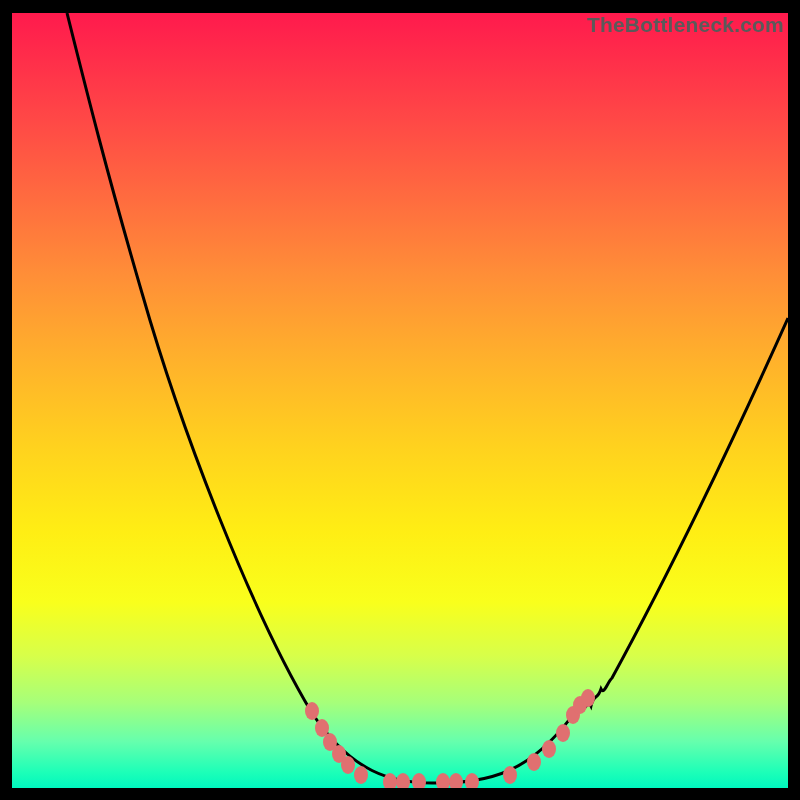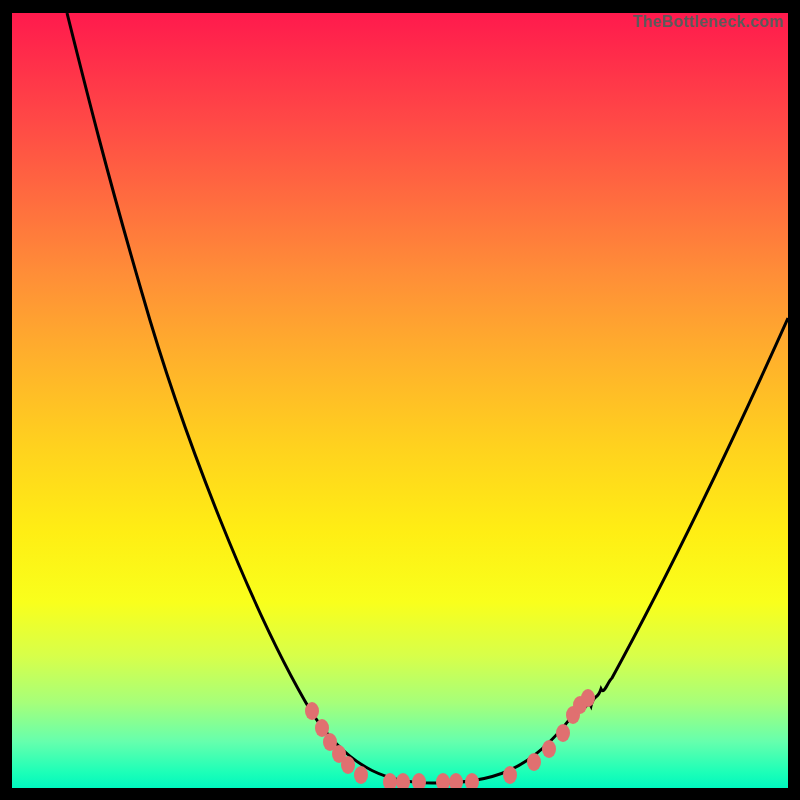--- a/index.html
+++ b/index.html
@@ -31,21 +31,21 @@
       #66ffad 94%,
       #1cffb8 98%,
       #00f7bf 100%
     );
   }
   .watermark {
     position: absolute;
     top: 0px;
     right: 4px;
     font-family: Arial, Helvetica, sans-serif;
-    font-size: 16px;
+    font-size: 21px;
     font-weight: 600;
     color: #5a5a5a;
     letter-spacing: 0.2px;
   }
   svg.curve {
     position: absolute;
     left: 0;
     top: 0;
     width: 776px;
     height: 775px;

